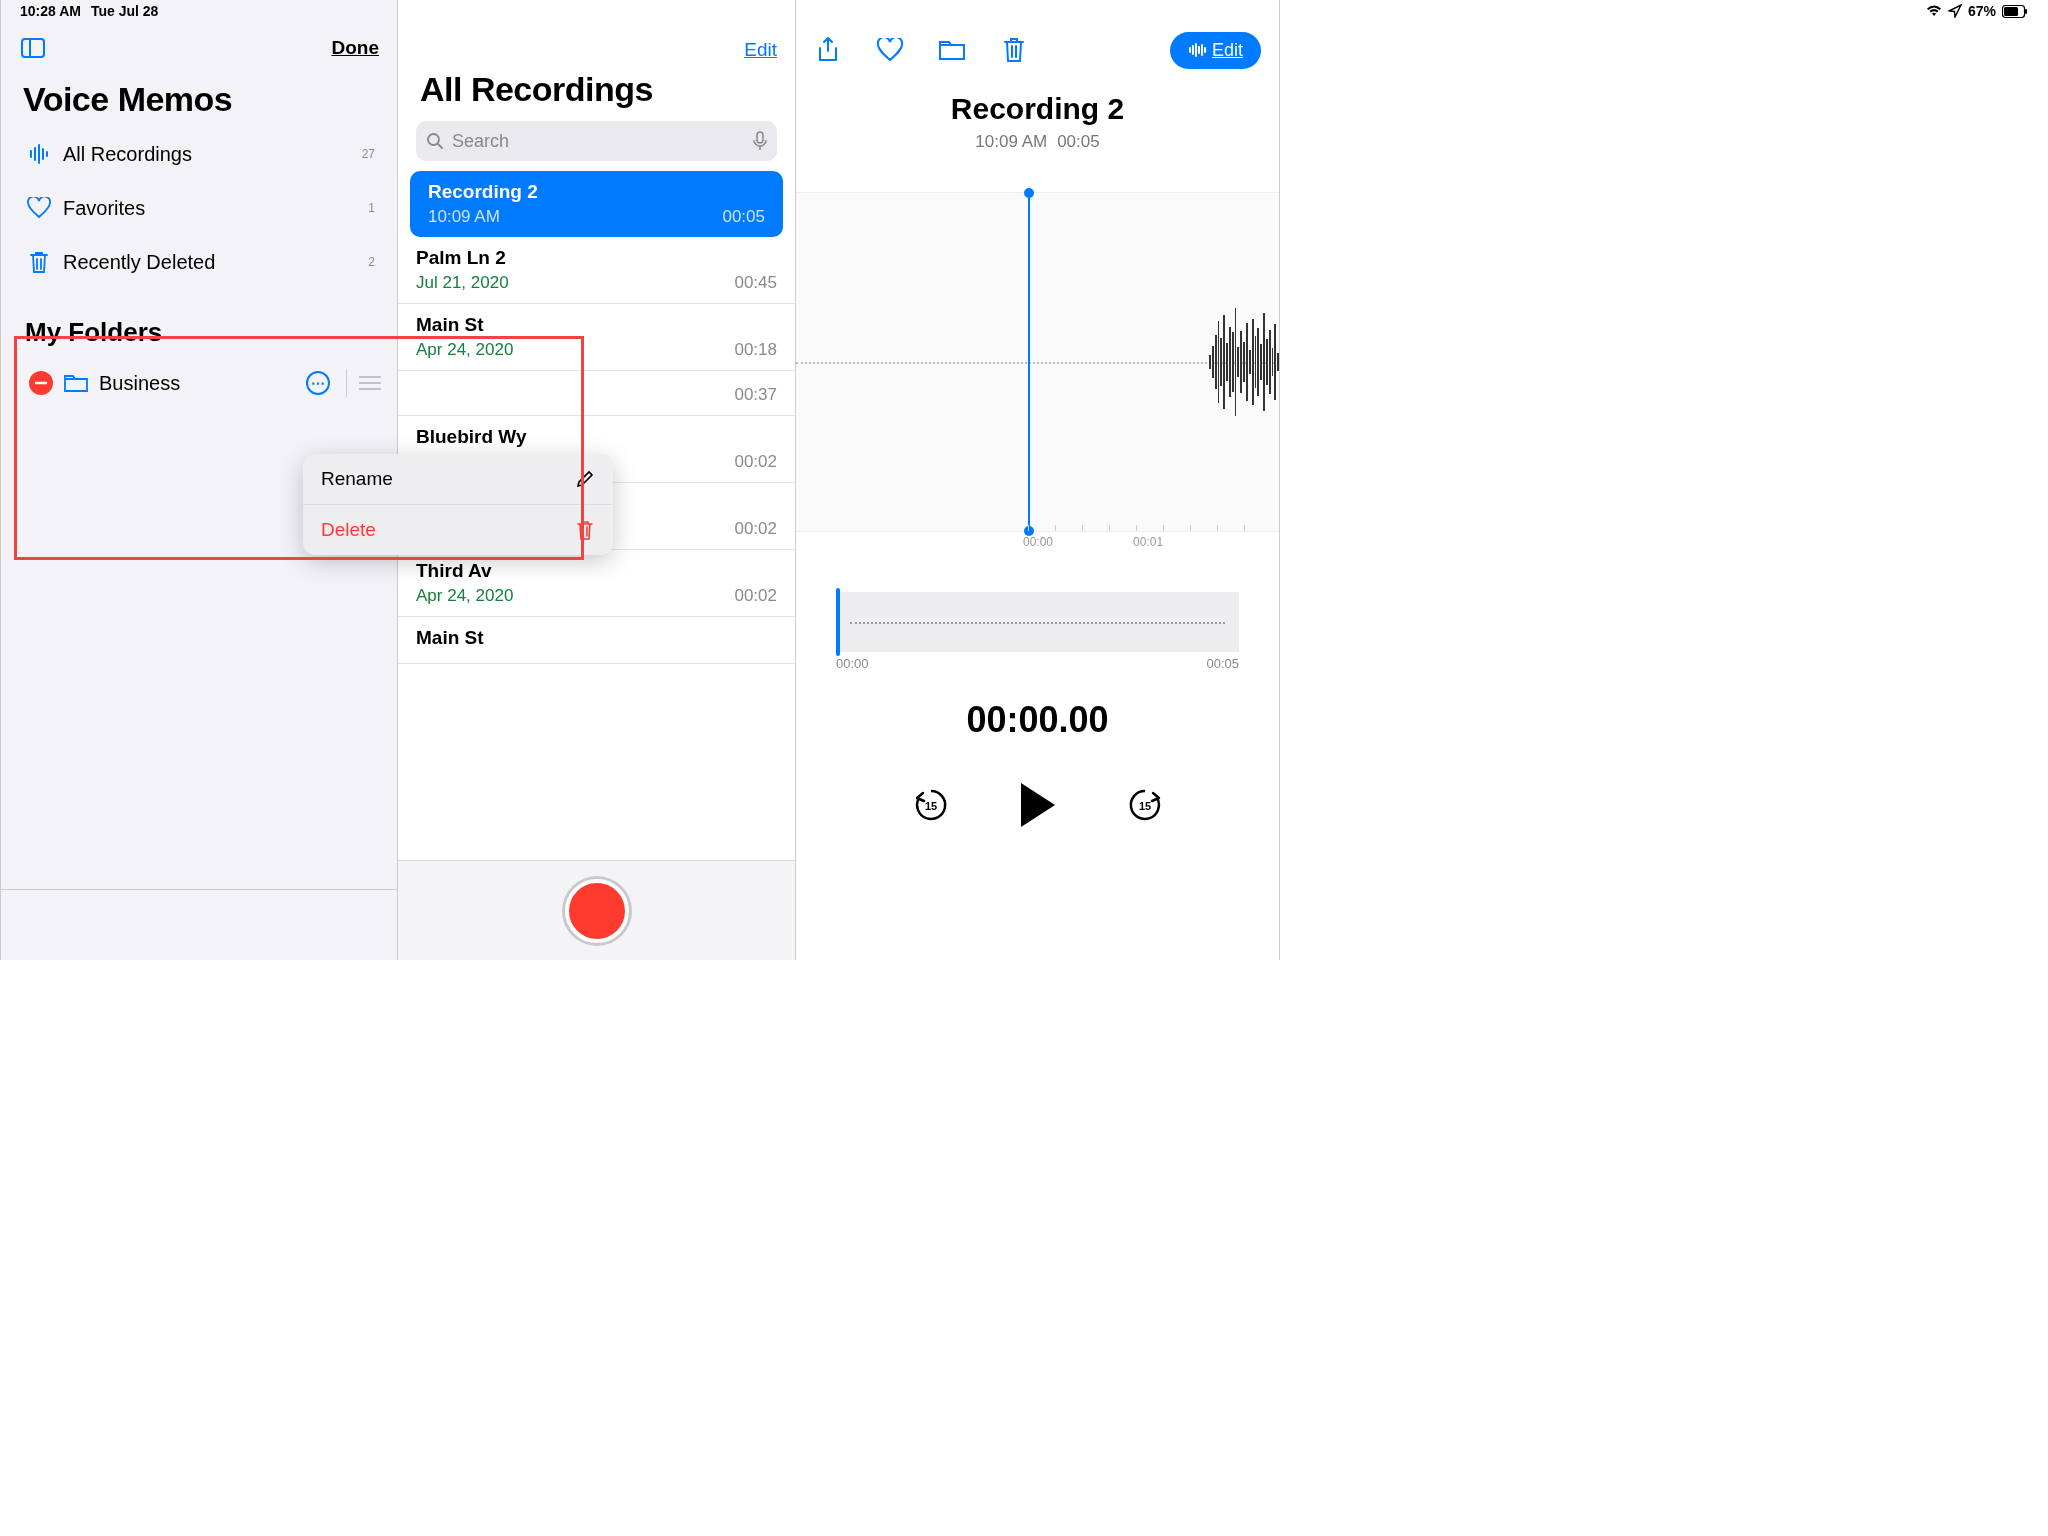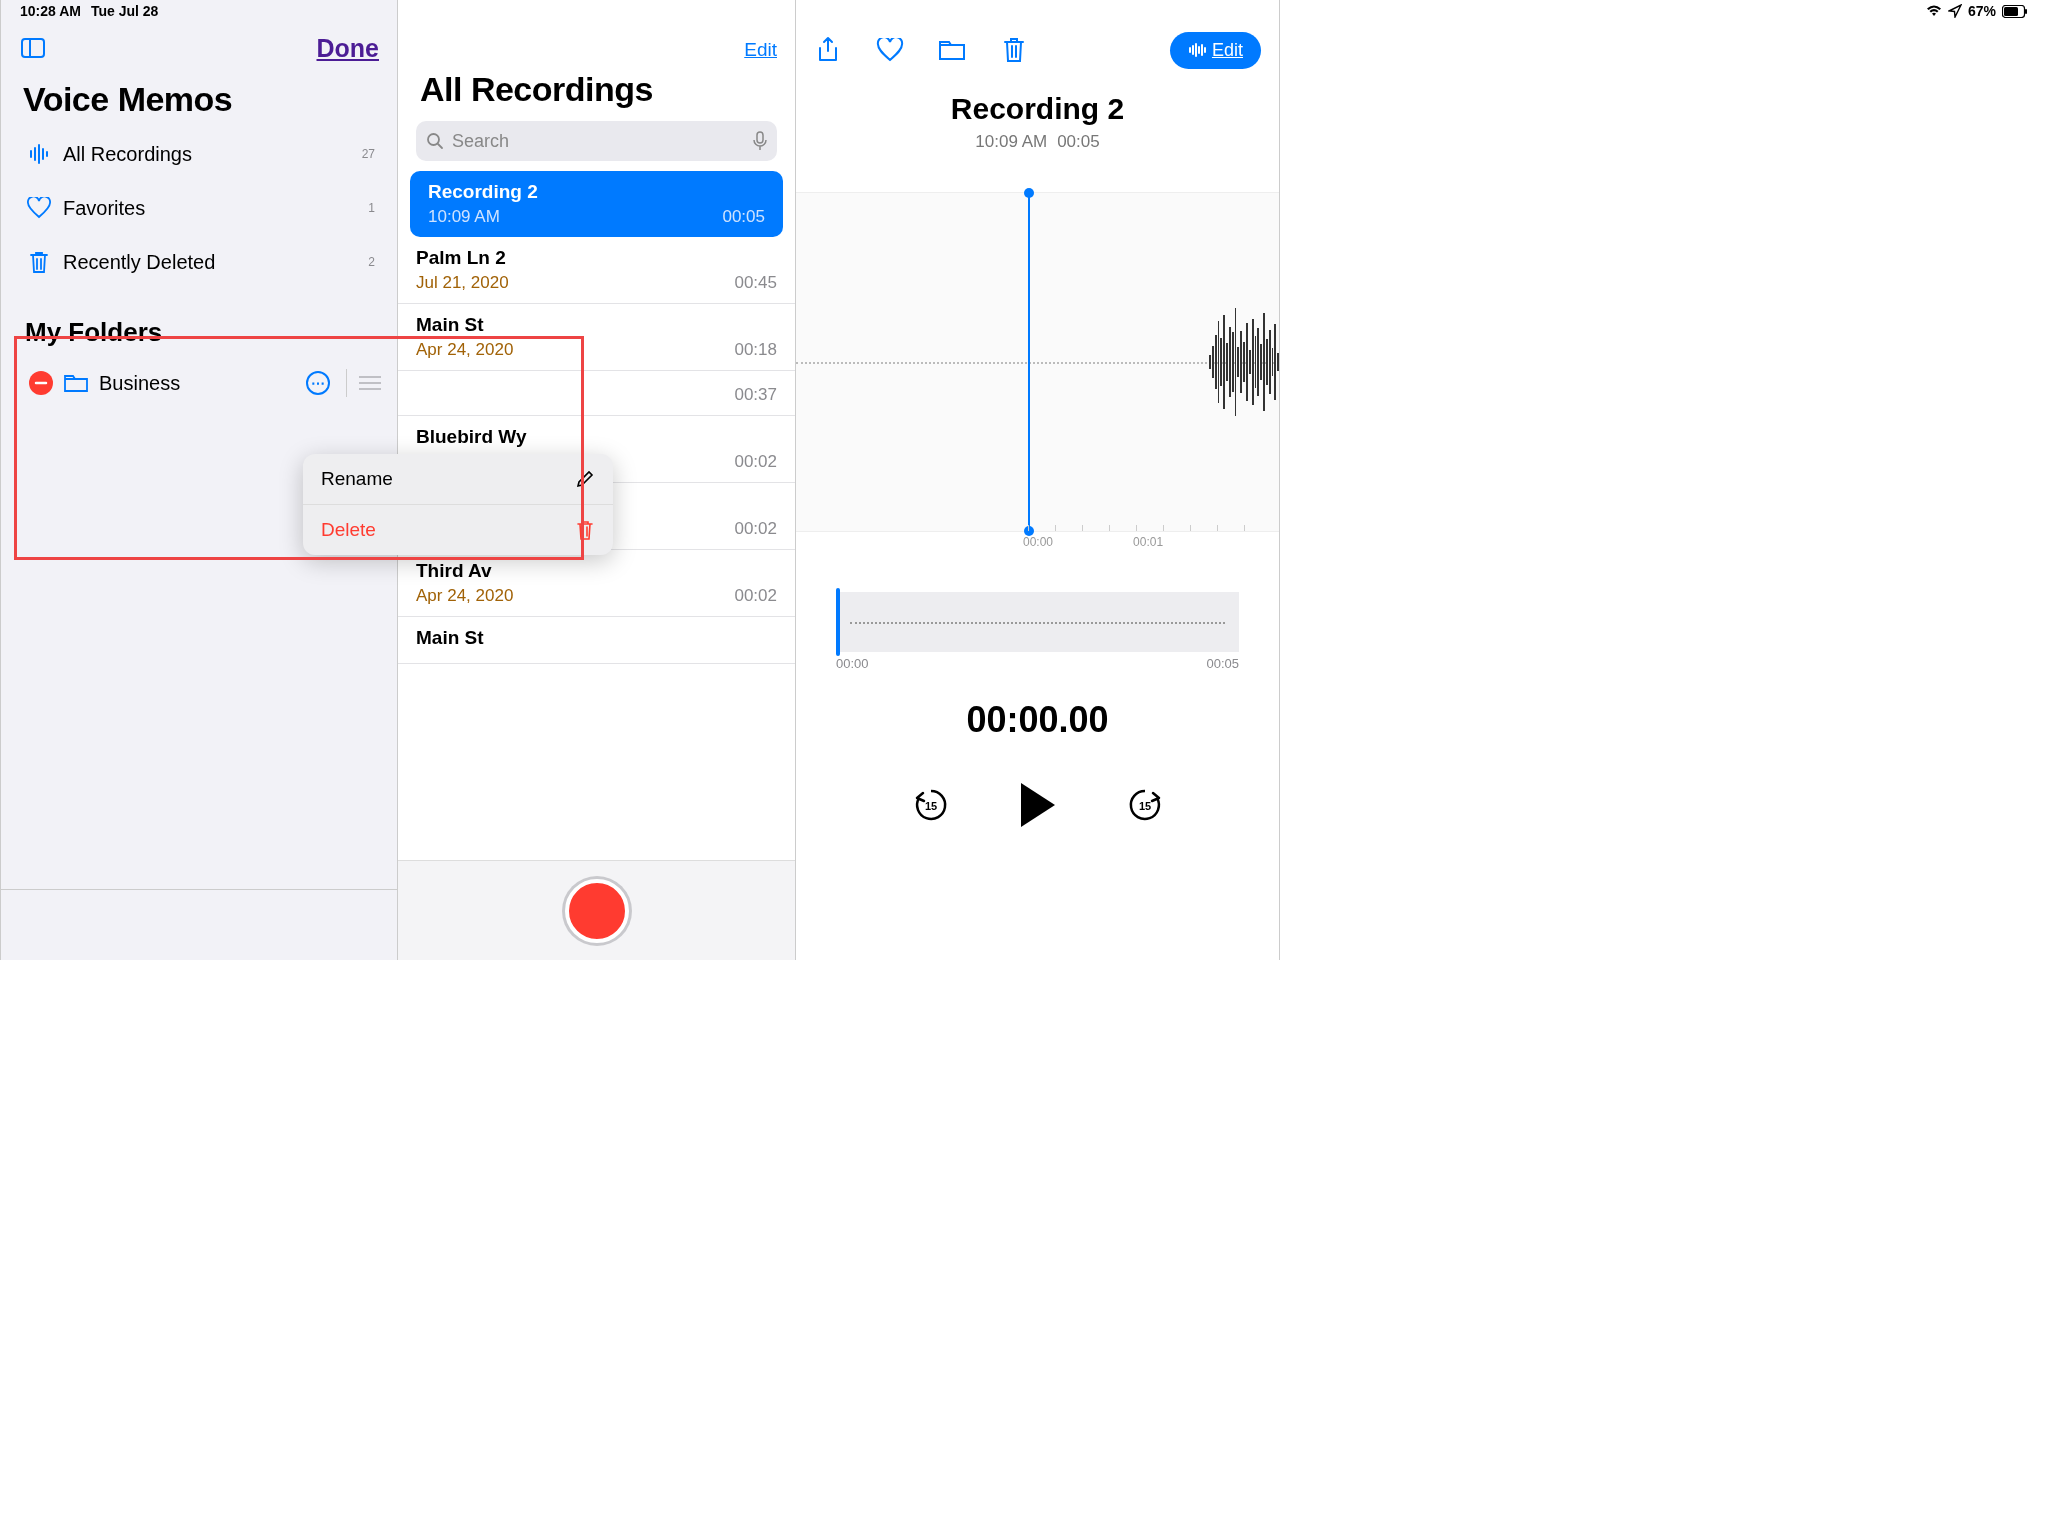--- a/index.html
+++ b/index.html
@@ -7,21 +7,21 @@
   .status-bar { position: absolute; top: 0; left: 0; right: 0; height: 22px; display: flex; justify-content: space-between; align-items: center; padding: 2px 20px; font-size: 14px; font-weight: 600; z-index: 100; }
   .status-left { display:flex; gap:10px;}
   .status-right { display: flex; align-items: center; gap: 6px; font-size:14px; }
   .cols { display: flex; height: 100%; }
   .col-left { width: 398px; background: #f2f2f7; border-right: 1px solid #ccc; border-left: 1px solid #ccc; position:relative; padding-top:22px;}
   .col-mid { width: 398px; background: #fff; border-right: 1px solid #ccc; position: relative; padding-top:22px;}
   .col-right { flex: 1; background: #fff; position: relative; border-right:1px solid #ccc; padding-top:22px;}
   
   .left-top { display: flex; justify-content: space-between; align-items: center; padding: 8px 18px 4px; height:48px; }
   .sidebar-icon svg { width: 28px; height: 28px; }
-  .done-btn { color: #4c1d95; font-size: 25px; font-weight:600; text-decoration: underline; }
+  .done-btn { color: #000000; font-size: 19px; font-weight:600; text-decoration: underline; }
   .left-title { font-size: 34px; font-weight: 800; padding: 10px 22px 8px; letter-spacing:-0.5px; }
   .nav-list { padding: 0 8px; }
   .nav-item { display: flex; align-items: center; height: 54px; padding: 0 14px; font-size: 20px; color:#000; }
   .nav-item .icn { width: 32px; color:#007aff; display:flex; align-items:center; justify-content:center;}
   .nav-item .label { flex:1; margin-left:8px; }
   .nav-item .count { color: #8a8a8e; font-size:12px; }
   .my-folders-head { font-size: 26px; font-weight: 700; padding: 28px 24px 8px; }
   .folder-row { display:flex; align-items:center; height:54px; padding:0 16px 0 28px; }
   .del-circle { width:24px; height:24px; border-radius:50%; background:#ff3b30; color:#fff; display:flex; align-items:center; justify-content:center; font-weight:700; }
   .folder-icon { margin:0 10px; color:#007aff; }
@@ -42,21 +42,21 @@
   .search-box{margin:4px 18px 10px;background:#e9e9ee;border-radius:10px;height:40px;display:flex;align-items:center;padding:0 10px;color:#888;font-size:18px;gap:8px;}
   .search-box input{flex:1;border:none;background:transparent;font-size:18px;outline:none;color:#000;}
   .search-box input::placeholder{color:#888;}
   .rec-list{}
   .rec-item{padding:10px 18px;border-bottom:1px solid #e3e3e6;}
   .rec-item.selected{background:#007aff;border-radius:10px;margin:0 12px;border:none;}
   .rec-item.selected .r-title{color:#fff;}
   .rec-item.selected .r-sub,.rec-item.selected .r-dur{color:#cfe3ff;}
   .r-title{font-size:19px;font-weight:700;color:#000;}
   .r-line2{display:flex;justify-content:space-between;margin-top:4px;}
-  .r-sub{color:#a16207;font-size:17px;}
+  .r-sub{color:#15803d;font-size:17px;}
   .r-dur{color:#8a8a8e;font-size:17px;}
   .mid-bottom{position:absolute;bottom:0;left:0;right:0;height:100px;background:#f4f4f6;display:flex;align-items:center;justify-content:center;border-top:1px solid #ddd;}
   .rec-btn{width:64px;height:64px;border-radius:50%;background:#ff3b30;border:4px solid #fff;box-shadow:0 0 0 3px #c9c9cd;}
   
   .right-top{display:flex;align-items:center;padding:12px 18px 4px;height:48px;gap:34px;}
   .right-top .ico{color:#007aff;width:28px;height:28px;display:flex;align-items:center;justify-content:center;}
   .right-top .spacer{flex:1;}
   .edit-pill{background:#007aff;color:#fff;border-radius:22px;padding:8px 18px;display:flex;align-items:center;gap:6px;font-size:18px;text-decoration:underline;}
   .detail-title{font-size:30px;font-weight:800;text-align:center;margin-top:22px;}
   .detail-sub{font-size:17px;color:#777;display:flex;justify-content:center;gap:10px;margin-top:6px;}

